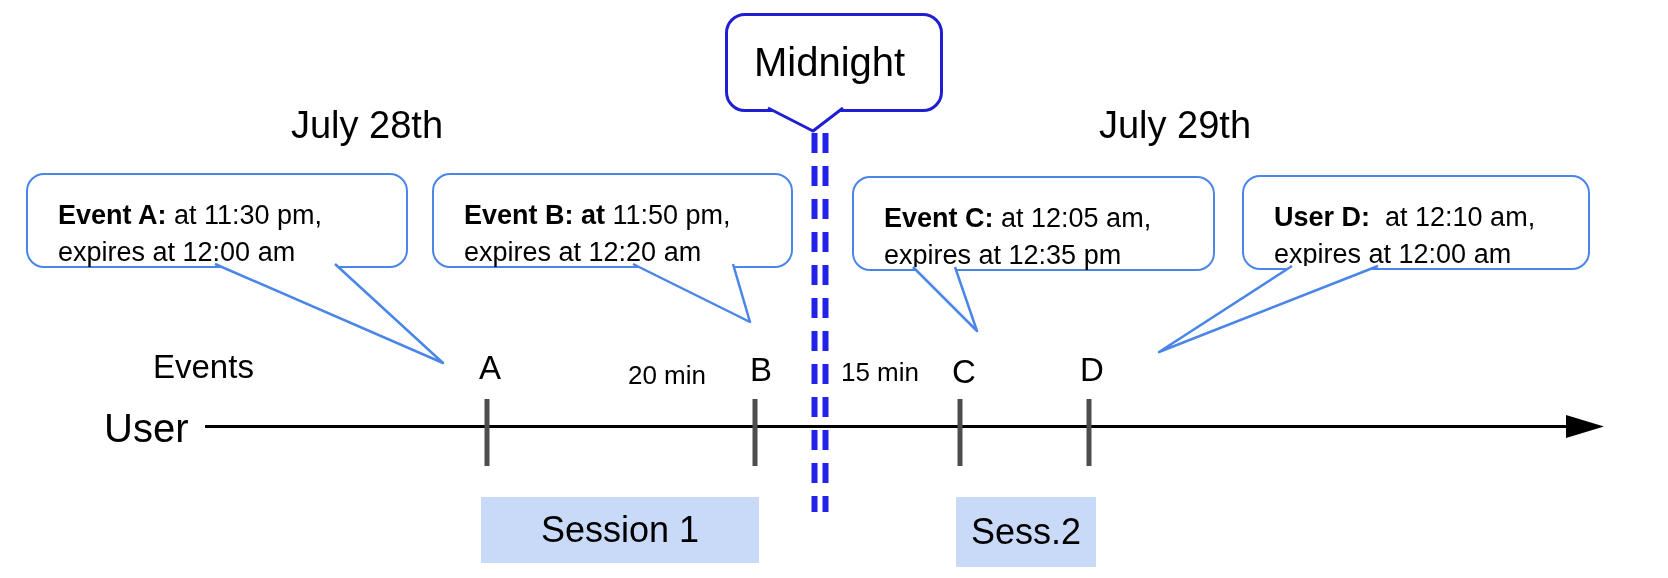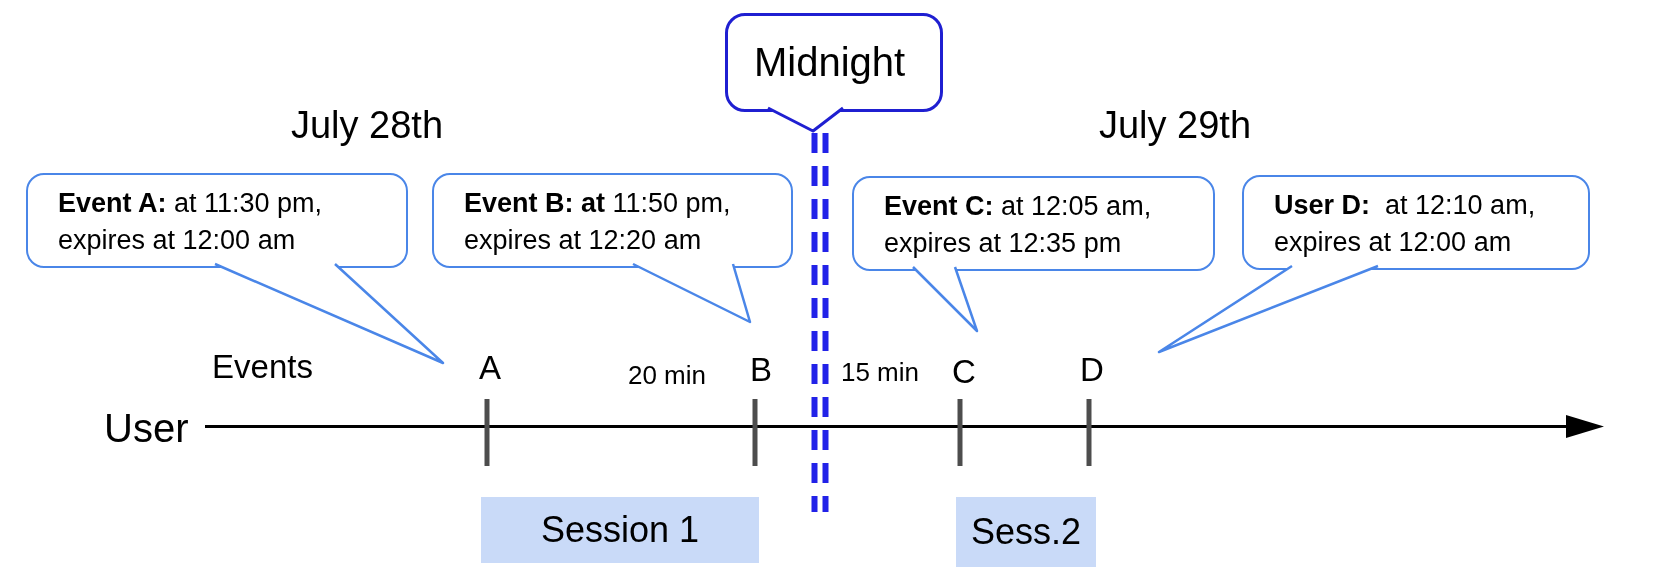--- a/index.html
+++ b/index.html
@@ -30,31 +30,31 @@
     border:3px solid var(--midnight-border);
     border-radius:20px;background:#fff;
     display:flex;align-items:center;
     padding-left:26px;box-sizing:border-box;
     font-size:40px;
   }
   .callout{
     border:2.5px solid var(--callout-border);
     border-radius:18px;background:#fff;
     box-sizing:border-box;
-    padding:10px 0 0 30px;
+    padding:22px 0 0 30px;
     font-size:27px;line-height:37px;
     white-space:nowrap;
   }
   .event-letter{
     font-size:33px;width:50px;text-align:center;line-height:34px;
   }
   .interval-label{
     font-size:26px;width:140px;text-align:center;line-height:28px;
   }
-  .events-label{font-size:33px;width:160px;text-align:right;}
+  .events-label{font-size:33px;width:160px;text-align:left;}
   .user-label{font-size:40px;}
   .session-box{
     background:var(--session-fill);
     display:flex;align-items:center;justify-content:center;
     font-size:36px;
   }
 </style>
 </head>
 <body>
 

